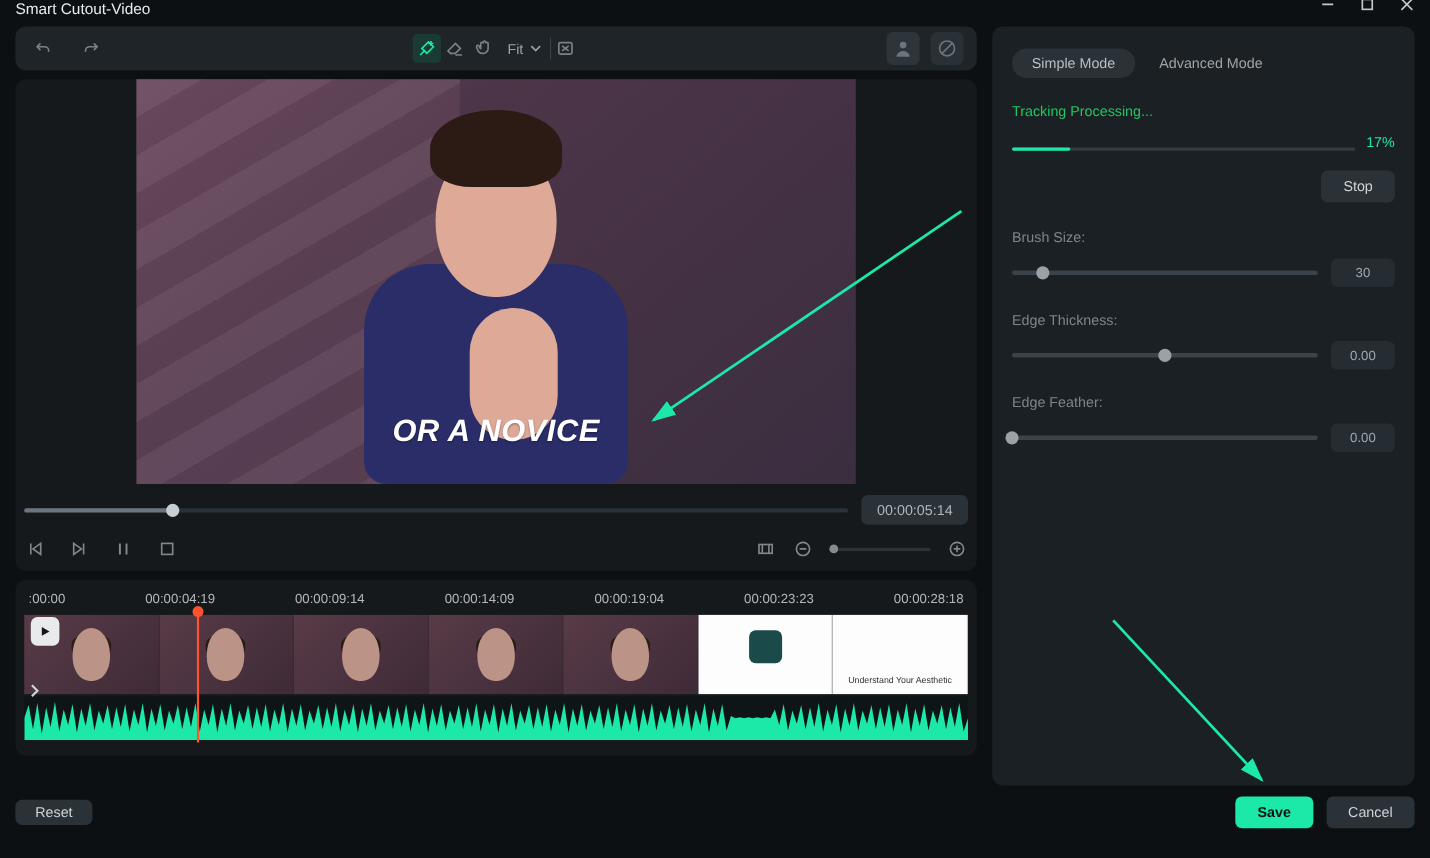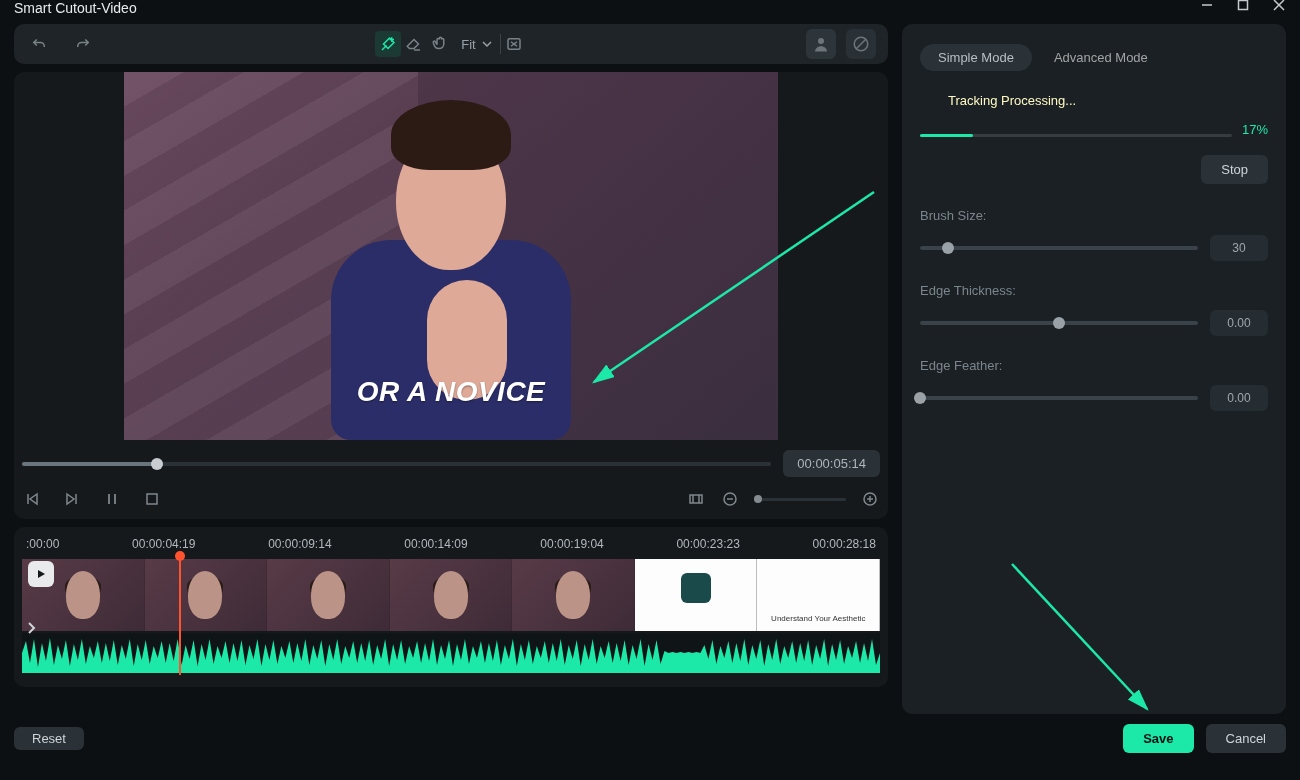--- a/index.html
+++ b/index.html
@@ -72,21 +72,21 @@
 .wave { position:absolute; left:0; right:0; top:76px; height:40px; background:#0f1417; overflow:hidden; }
 .wave svg { width:100%; height:100%; display:block; }
 .playhead { position:absolute; top:0; bottom:0; left:18.3%; width:2px; background:#ff5330; z-index:4; }
 .playhead::before { content:''; position:absolute; top:-6px; left:50%; transform:translateX(-50%); width:10px; height:10px; border-radius:50%; background:#ff5330; }
 .tl-chevron { position:absolute; left:4px; top:62px; color:#d0d4d8; z-index:5; cursor:pointer; }
 
 
 .mode-tabs { display:flex; gap:18px; margin-bottom:22px; }
 .mode-pill { background:#2a3238; color:#b8bfc5; font-size:13px; padding:6px 18px; border-radius:14px; cursor:pointer; }
 .mode-link { color:#a3a3a3; font-size:13px; padding:6px 4px; cursor:pointer; }
-.processing-label { font-size:13px; color:#fef9c3; margin-bottom:14px;margin-left:28px; }
+.processing-label { font-size:13px; color:#22c55e; margin-bottom:14px; }
 .progress-row { display:flex; align-items:flex-end; gap:10px; margin-bottom:18px; }
 .progress-track { flex:1; height:3px; background:#353d43; border-radius:2px; position:relative; }
 .progress-fill { position:absolute; left:0; top:0; height:100%; background:#1ce8a8; border-radius:2px; }
 .progress-pct { color:#1ce8a8; font-size:13px; }
 .stop-row { display:flex; justify-content:flex-end; margin-bottom:24px; }
 .btn { background:#2a3238; color:#cfd4d8; border:none; padding:7px 20px; border-radius:6px; font-size:13px; cursor:pointer; }
 .btn-primary { background:#1ce8a8; color:#0b1214; font-weight:600; }
 .param-label { font-size:13px; color:#7d858c; margin-bottom:12px; }
 .param-row { display:flex; align-items:center; gap:12px; margin-bottom:22px; }
 .slider-track { flex:1; height:4px; background:#3a434a; border-radius:2px; position:relative; }

